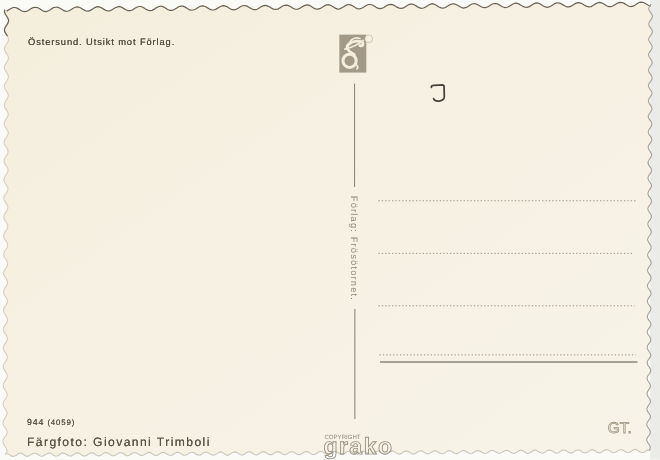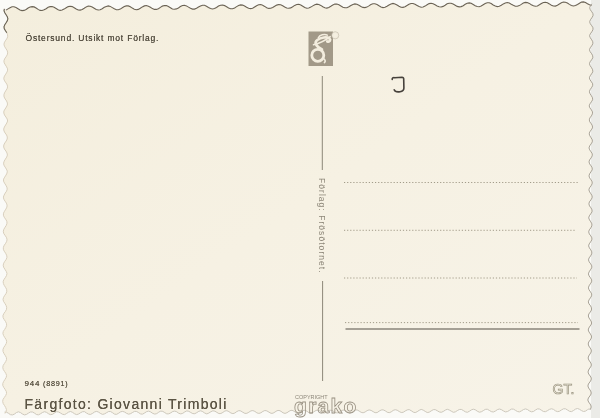--- a/index.html
+++ b/index.html
@@ -55,14 +55,14 @@
 
   <text x="552.5" y="394" font-size="14" fill="none" stroke="#99937f" stroke-width="0.7">GT.</text>
   <text x="295" y="399" font-size="5.5" fill="#8e887b" letter-spacing="0">COPYRIGHT</text>
   <text x="294" y="412.5" font-size="21" font-weight="bold" fill="none" stroke="#978f80" stroke-width="0.8" letter-spacing="1.3">grako</text>
 </svg>
 
 <div class="abs" style="left:25.5px; top:32.5px; font-size:8.5px; letter-spacing:0.8px; color:#544e41; text-shadow:0 0 0.4px #544e41;">Östersund. Utsikt mot Förlag.</div>
 
 <div class="abs" style="left:327.2px; top:178px; transform:rotate(90deg); transform-origin:0 0; font-size:8.5px; letter-spacing:1.05px; color:#8d8779; white-space:nowrap;">Förlag: Frösötornet.</div>
 
-<div class="abs" style="left:24.5px; top:379px; font-size:8px; letter-spacing:0.75px; color:#5b5444; text-shadow:0 0 0.4px #5b5444;">944 <span style="font-size:7.2px;">(8891)</span></div>
-<div class="abs" style="left:24.5px; top:395.5px; font-size:14px; letter-spacing:1.3px; color:#5b5444; text-shadow:0 0 0.4px #5b5444;">Färgfoto: Giovanni Trimboli</div>
+<div class="abs" style="left:24.5px; top:379px; font-size:8px; letter-spacing:0.75px; color:#5b5444; text-shadow:0 0 0.4px #5b5444;">944 <span style="font-size:7.2px;">(4059)</span></div>
+<div class="abs" style="left:24.5px; top:395.5px; font-size:11px; letter-spacing:1.3px; color:#5b5444; text-shadow:0 0 0.4px #5b5444;">Färgfoto: Giovanni Trimboli</div>
 
 </body></html>

